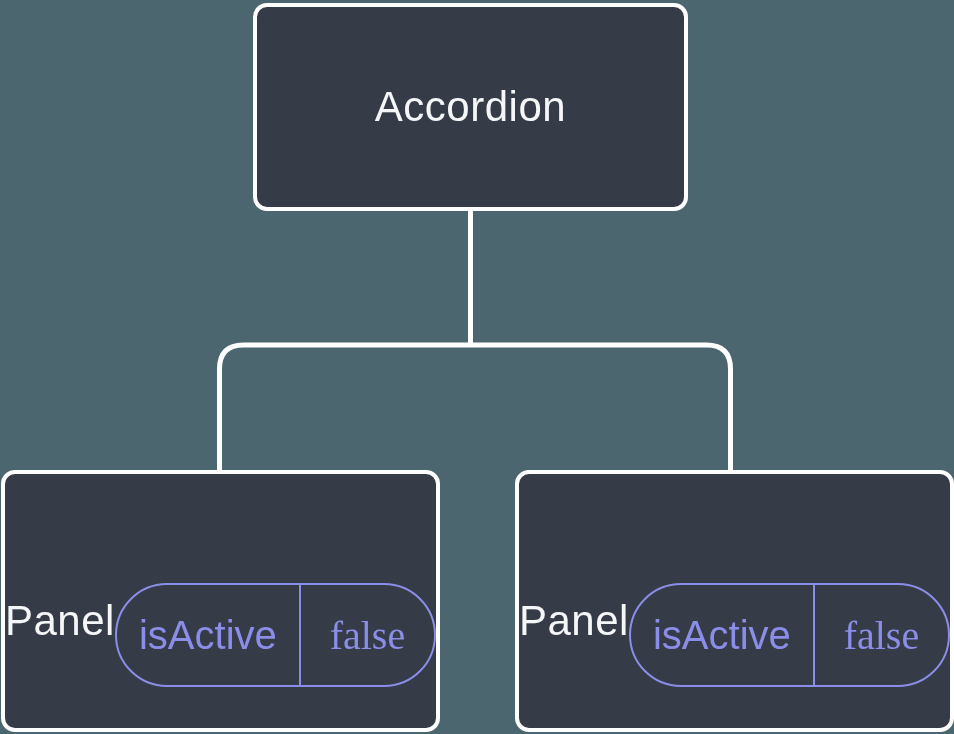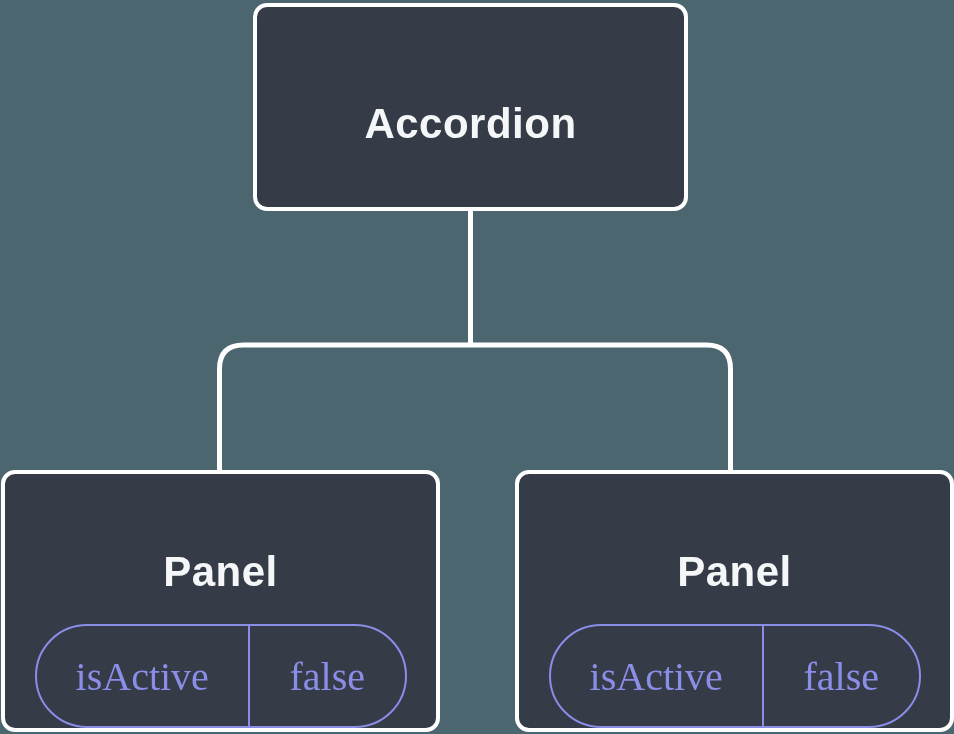--- a/index.html
+++ b/index.html
@@ -32,46 +32,45 @@
     top: 3px;
     width: 435px;
     height: 208px;
     display: flex;
     align-items: center;
     justify-content: center;
   }
   .node-label {
     color: var(--title);
     font-size: 42px;
-    font-weight: 700;
+    font-weight: 400;
     letter-spacing: 0.5px;
     line-height: 48px;
     text-align: center;
-    margin-top: 34px;
   }
   .connector-svg {
     position: absolute;
     left: 0;
     top: 0;
     width: 954px;
     height: 734px;
     pointer-events: none;
   }
   .connector-svg path {
     stroke: var(--node-border);
     stroke-width: 5;
     fill: none;
   }
   .panel-node {
     top: 470px;
     width: 439px;
     height: 262px;
     padding-top: 40px;
     display: flex;
-    flex-direction: column;
+    flex-direction: row;
     align-items: center;
   }
   .panel-node.left { left: 1px; }
   .panel-node.right { left: 515px; }
   .state-pill {
     margin-top: 28px;
     width: 372px;
     height: 104px;
     border: 2px solid var(--accent);
     border-radius: 52px;
@@ -83,21 +82,20 @@
     display: flex;
     align-items: center;
     justify-content: center;
     color: var(--accent);
     font-size: 40px;
     font-weight: 400;
   }
   .pill-cell.key {
     flex: 0 0 58%;
     border-right: 2px solid var(--accent);
-    font-family: Liberation Serif, serif;
   }
   .pill-cell.value {
     flex: 1 1 auto;
     font-family: Liberation Serif, serif;
   }
 </style>
 </head>
 <body>
 
 <div class="stage">

